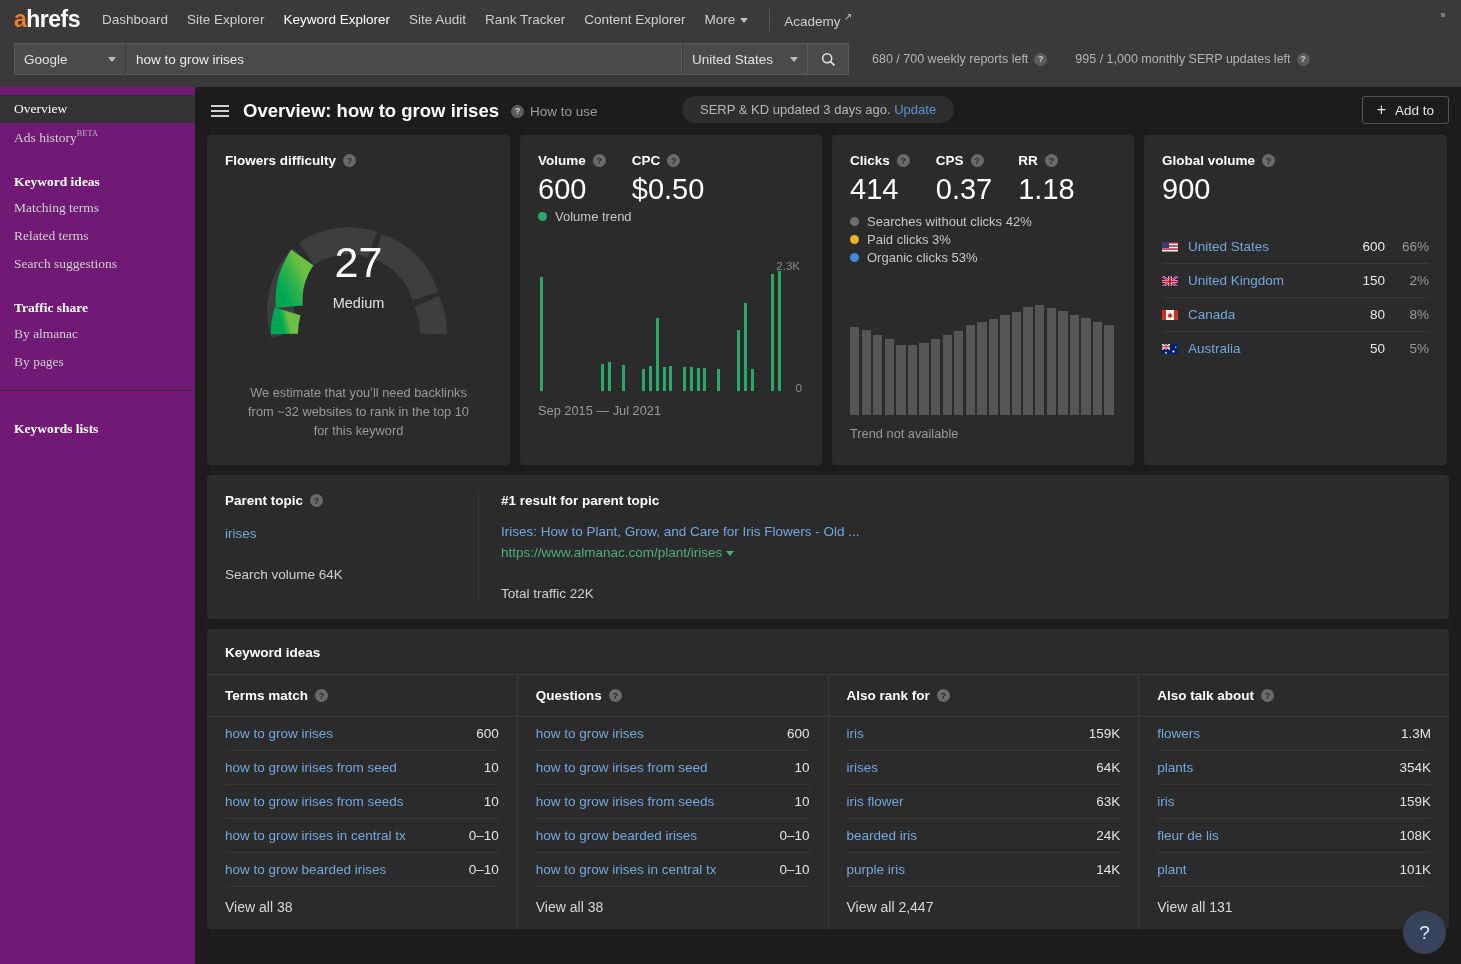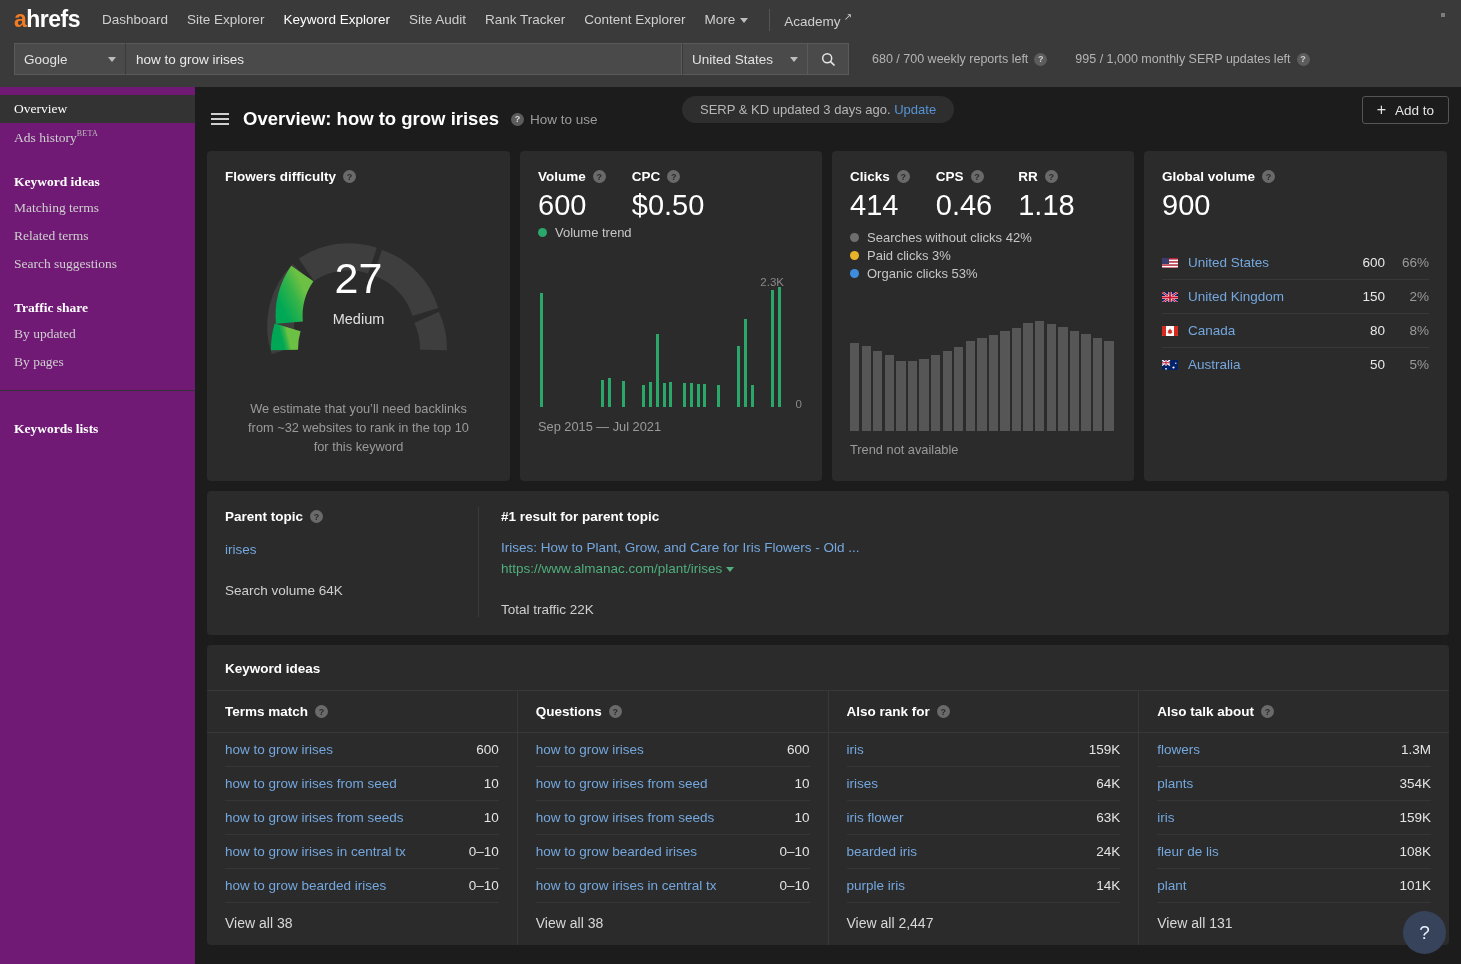--- a/index.html
+++ b/index.html
@@ -61,21 +61,21 @@
   .body{ display:flex; height:877px; }
   .sidebar{ width:195px; background:#701a75; padding-top:8px; flex:none;font-family:Liberation Serif, serif;}
   .side-item{ font-size:13.5px;color:#cfcfcf;padding:6px 14px;cursor:pointer;}
   .side-item.sel{ background:#333333; color:#ffffff; }
   .side-head{ font-size:13.5px;font-weight:bold;color:#ffffff;padding:8px 14px 4px;}
   .side-gap{ height:14px; }
   .side-rule{ height:1px;background:#333;margin:14px 0 0 0;}
   .sup{ font-size:8px; vertical-align:super; color:#bdbdbd; letter-spacing:.3px;}
   
   .main{ flex:1; background:#1c1c1c; overflow:hidden; }
-  .pagehead{ height:64px; display:flex; align-items:center; padding:10px 16px; position:relative;}
+  .pagehead{ height:48px; display:flex; align-items:center; padding:10px 16px; position:relative;}
   .burger{ width:18px;margin-right:14px;cursor:pointer;}
   .burger i{ display:block;height:2px;background:#d0d0d0;margin:3px 0;}
   .ptitle{ font-size:18.5px;font-weight:bold;color:#ffffff;margin-right:12px;}
   .howto{ font-size:13.5px;color:#9c9c9c;display:flex;align-items:center;cursor:pointer;}
   .qmark.dark{ background:#5c5c5c;color:#d8d8d8;margin-right:6px;margin-left:0;}
   .serp-pill{
     position:absolute;left:487px;top:9px;background:#2e2e2e;border-radius:15px;
     padding:6px 18px;font-size:13px;color:#b6b6b6;
   }
   .serp-pill b{ color:#5794d4; font-weight:normal; cursor:pointer;}
@@ -105,21 +105,21 @@
   .gauge-lbl{
     position:absolute;left:0;right:0;top:92px;text-align:center;font-size:14.5px;color:#e0e0e0;
   }
   .kd-note{ text-align:center;font-size:12.8px;color:#9a9a9a;line-height:1.5;margin-top:30px;padding:0 20px;}
   
   .legend-dot{ width:9px;height:9px;border-radius:50%;display:inline-block;margin-right:8px;}
   .legrow{ font-size:13px;color:#c6c6c6;display:flex;align-items:center;margin-top:3px;}
   .trendbox{ position:relative;height:135px;margin:32px 0 0 0; }
   .bars{ position:absolute;left:0;bottom:0;height:120px;width:245px;}
   .vbar{ position:absolute;bottom:0;width:3px;background:#2aa86a; }
-  .axmax{ position:absolute;right:20px;top:4px;font-size:11.5px;color:#8a8a8a;}
+  .axmax{ position:absolute;right:4px;top:4px;font-size:11.5px;color:#8a8a8a;}
   .axmin{ position:absolute;right:2px;bottom:-3px;font-size:11.5px;color:#8a8a8a;}
   .trendcap{ font-size:12.8px;color:#9a9a9a;margin-top:12px;}
   
   .cbars{ position:relative;height:118px;margin-top:32px; }
   .cbar{ position:absolute;bottom:0;width:9px;background:#565656;}
   .cbcap{ font-size:12.8px;color:#9a9a9a;margin-top:11px;}
   
   .gv-row{
     display:flex;align-items:center;padding:9px 0;border-bottom:1px solid #383838;font-size:13.5px;
   }
@@ -209,21 +209,21 @@
   <div class="sidebar">
     <div class="side-item sel">Overview</div>
     <div class="side-item"><span>Ads history</span><span class="sup">BETA</span></div>
     <div class="side-gap"></div>
     <div class="side-head">Keyword ideas</div>
     <div class="side-item">Matching terms</div>
     <div class="side-item">Related terms</div>
     <div class="side-item">Search suggestions</div>
     <div class="side-gap"></div>
     <div class="side-head">Traffic share</div>
-    <div class="side-item">By updated</div>
+    <div class="side-item">By almanac</div>
     <div class="side-item">By pages</div>
     <div class="side-rule"></div>
     <div style="height:22px"></div>
     <div class="side-head">Keywords lists</div>
   </div>
 
   <div class="main">
 
     <div class="pagehead">
       <div class="burger">
@@ -342,21 +342,21 @@
                 <span>Clicks</span>
                 <span class="qmark" style="margin-left:7px">?</span>
               </div>
               <div class="cbig">414</div>
             </div>
             <div class="metric">
               <div class="clabel">
                 <span>CPS</span>
                 <span class="qmark" style="margin-left:7px">?</span>
               </div>
-              <div class="cbig">0.46</div>
+              <div class="cbig">0.37</div>
             </div>
             <div class="metric">
               <div class="clabel">
                 <span>RR</span>
                 <span class="qmark" style="margin-left:7px">?</span>
               </div>
               <div class="cbig">1.18</div>
             </div>
           </div>
           <div style="margin-top:8px">

